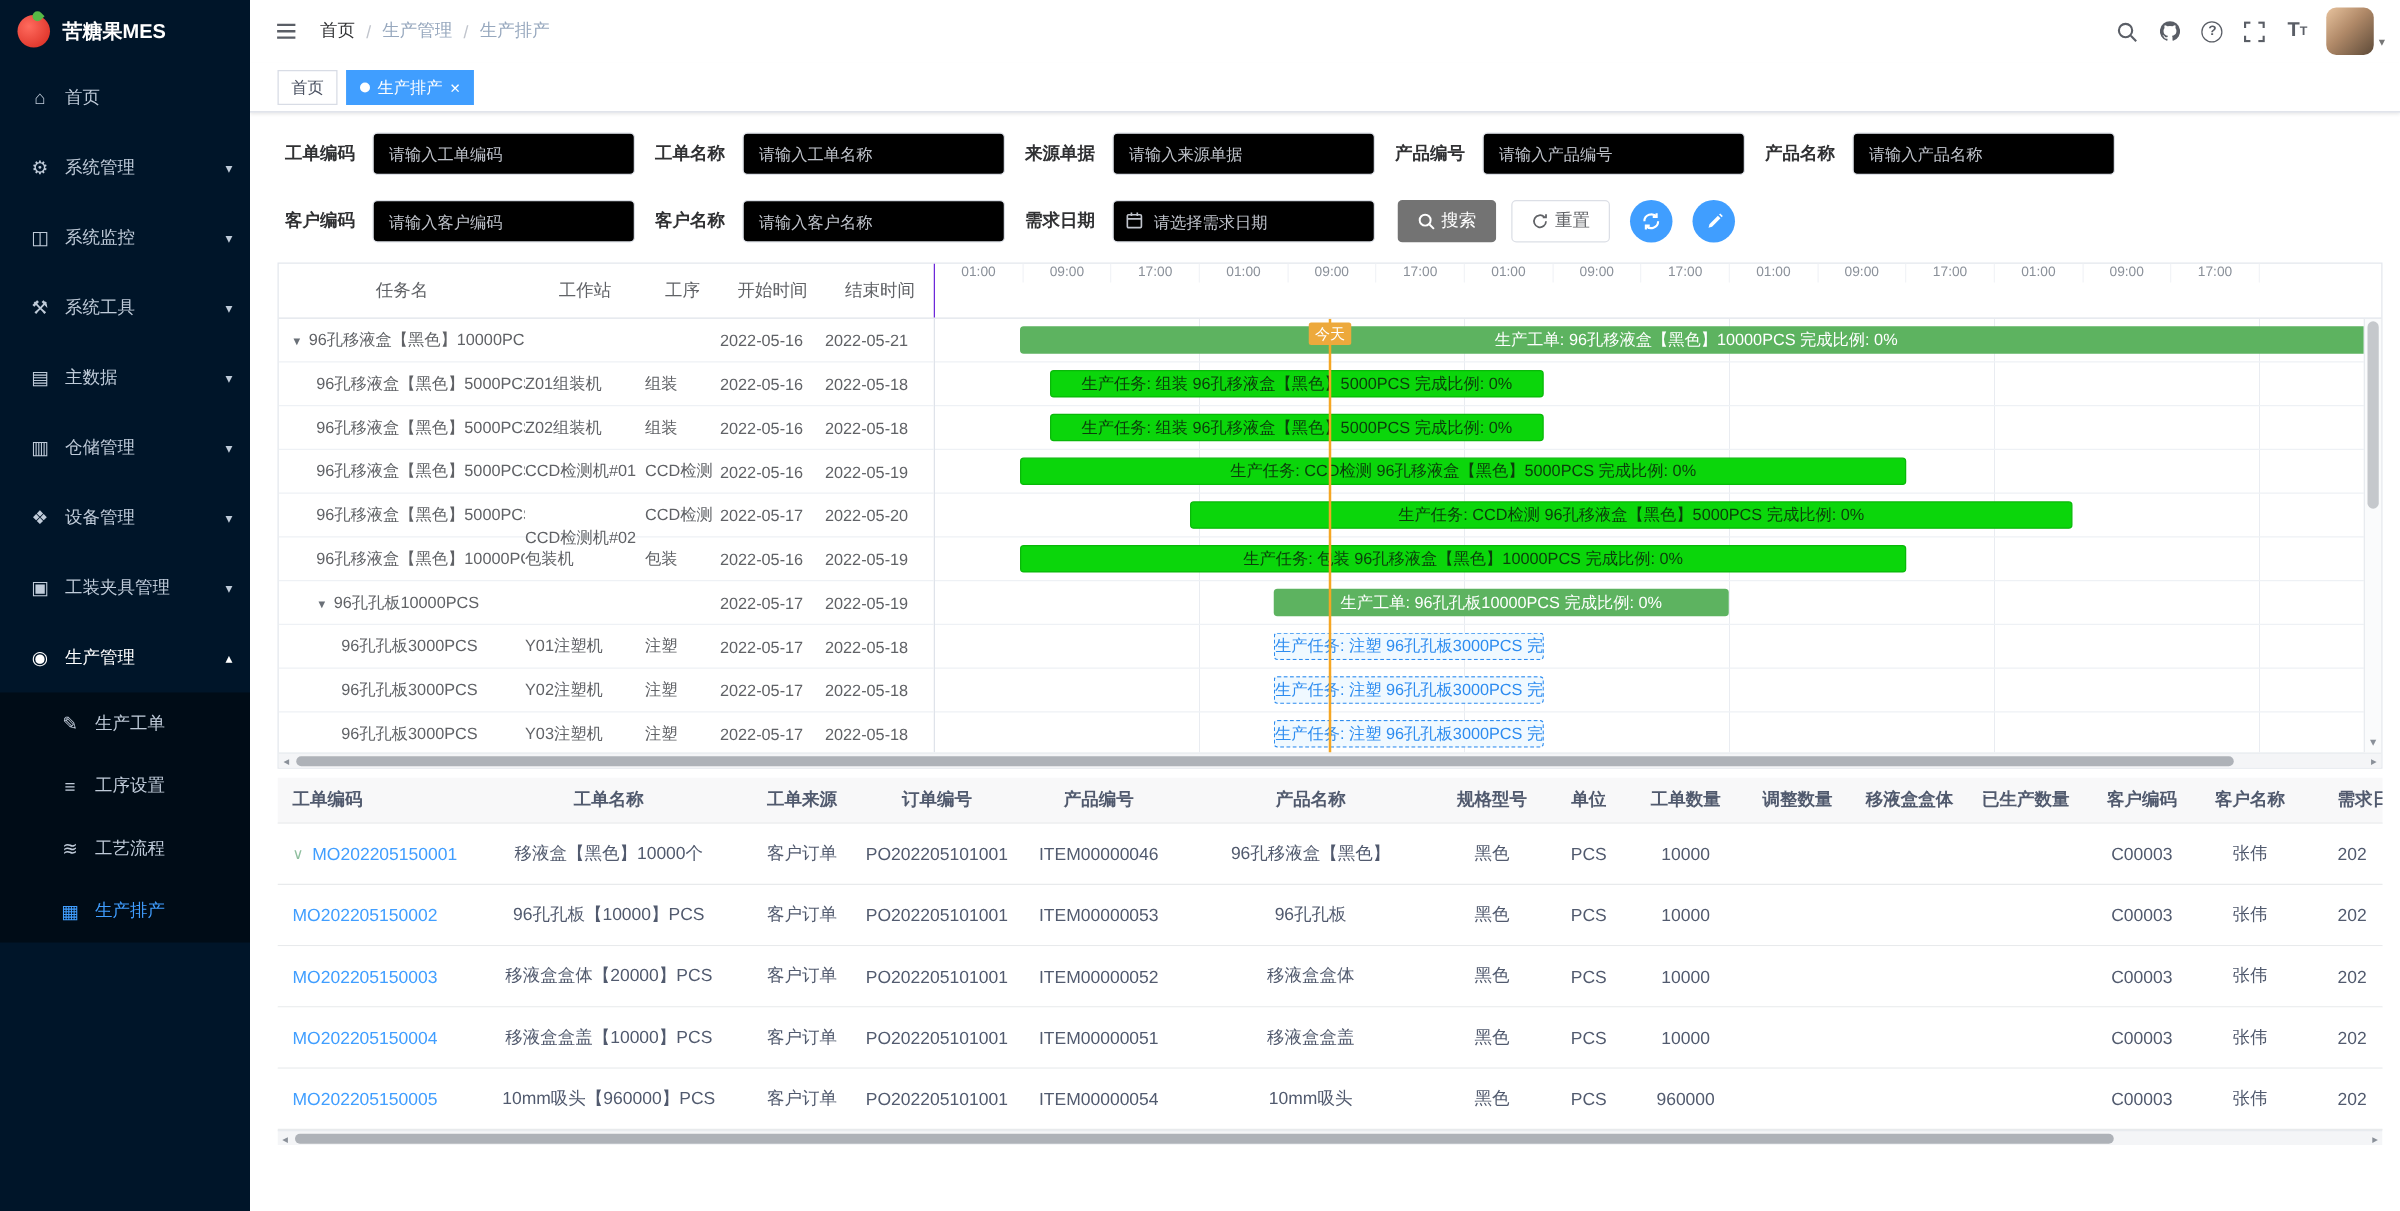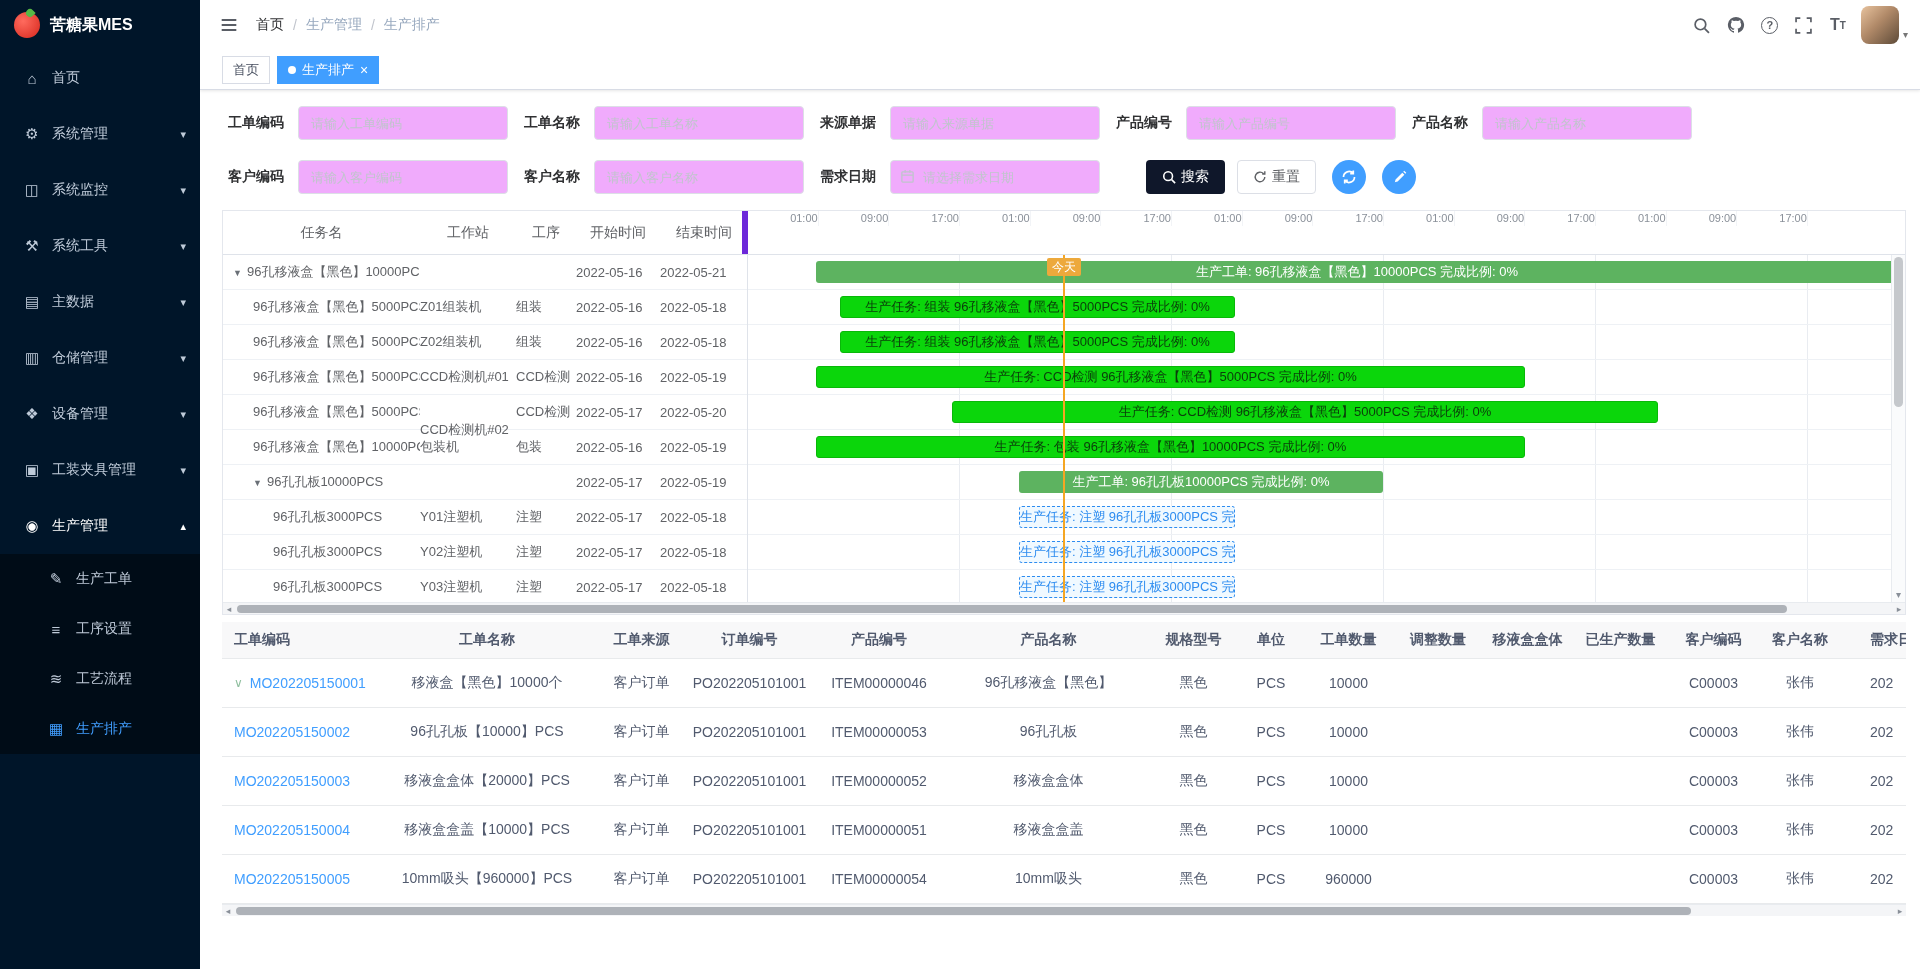--- a/index.html
+++ b/index.html
@@ -40,41 +40,41 @@
   .tag.active{background:#409eff;border-color:#409eff;color:#fff}
   .dot{width:8px;height:8px;border-radius:50%;background:#fff}
   .tag .close{font-size:14px;line-height:1}
 
   
   .filters{position:absolute;left:200px;top:90px;right:0;padding:16px 0 0 28px;background:#fff}
   .frow{display:flex;align-items:center;margin-bottom:20px}
   .fitem{display:flex;align-items:center;margin-right:16px}
   .flabel{width:66px;font-size:14px;font-weight:bold;color:#303133;flex:none}
   .fwrap{position:relative;margin-left:4px}
-  .finput{width:210px;height:34px;border:1px solid #dcdfe6;border-radius:4px;padding:0 12px;font-size:13px;color:#606266;outline:none;font-family:inherit;background:#f0abfc}
+  .finput{width:210px;height:34px;border:1px solid #dcdfe6;border-radius:4px;padding:0 12px;font-size:13px;color:#606266;outline:none;font-family:inherit;background:#000000}
   .finput::placeholder{color:#c0c4cc}
   .fwrap.date .finput{padding-left:32px}
   .cal{position:absolute;left:10px;top:9px;color:#c0c4cc;display:flex}
   .btn{display:inline-flex;align-items:center;gap:5px;height:34px;padding:0 15px;border-radius:4px;font-size:14px;cursor:pointer;border:1px solid transparent}
-  .btn.primary{background:#0f172a;color:#fff;margin-left:30px}
+  .btn.primary{background:#737373;color:#fff;margin-left:2px}
   .btn.plain{background:#fff;border-color:#dcdfe6;color:#606266;margin-left:12px}
   .cbtn{width:34px;height:34px;border-radius:50%;background:#409eff;color:#fff;display:flex;align-items:center;justify-content:center;margin-left:16px;cursor:pointer;border:none}
 
   
   .gantt{position:absolute;left:222px;top:210px;width:1684px;background:#fff;border:1px solid #e4e7ed}
   .g-head{display:flex;height:44px;border-bottom:1px solid #dfe3ea}
-  .g-grid-head{width:525px;flex:none;display:flex;align-items:center;border-right:6px solid #6d28d9}
+  .g-grid-head{width:525px;flex:none;display:flex;align-items:center;border-right:1px solid #6d28d9}
   .ghc{font-size:14px;color:#606266;text-align:center;flex:none}
   .g-time-head{flex:1;min-width:0}
   .g-range{height:14px;line-height:13px;text-align:center;font-size:12px;color:#454b54;border-bottom:1px solid #edf0f4}
   .g-days{height:15px;display:flex;border-bottom:1px solid #edf0f4}
   .g-day{width:212px;flex:none;line-height:14px;text-align:center;font-size:12px;color:#454b54;border-right:1px solid #edf0f4}
   .g-day-fill{flex:1;background:#c9ccd1}
   .g-hours{height:15px;display:flex}
-  .g-hour{width:70.66px;flex:none;line-height:14px;text-align:right;font-size:11px;color:#8a9099;border-right:1px solid #f2f4f7}
+  .g-hour{width:70.66px;flex:none;line-height:14px;text-align:center;font-size:11px;color:#8a9099;border-right:1px solid #f2f4f7}
   .g-body{display:flex;height:347px;overflow:hidden;position:relative}
   .g-grid{width:525px;flex:none;border-right:1px solid #dfe3ea}
   .g-grow{height:35px;display:flex;align-items:center;border-bottom:1px solid #eef1f5;font-size:13px;color:#606266;cursor:pointer}
   .gc{white-space:nowrap;overflow:hidden;flex:none}
   .gc.c{text-align:left}
   .tri{font-size:9px;color:#6a7077;margin-right:5px}
   .g-chart{flex:1;position:relative;min-width:0;background:repeating-linear-gradient(90deg,transparent 0,transparent 211px,#e9ecf1 211px,#e9ecf1 212px)}
   .g-crow{height:35px;border-bottom:1px solid #eef1f5;position:relative}
   .bar{position:absolute;top:6px;height:22px;line-height:20px;border-radius:3px;font-size:13px;text-align:center;white-space:nowrap;overflow:hidden;cursor:pointer}
   .bar.order{background:#5db360;color:#fff;line-height:22px}

